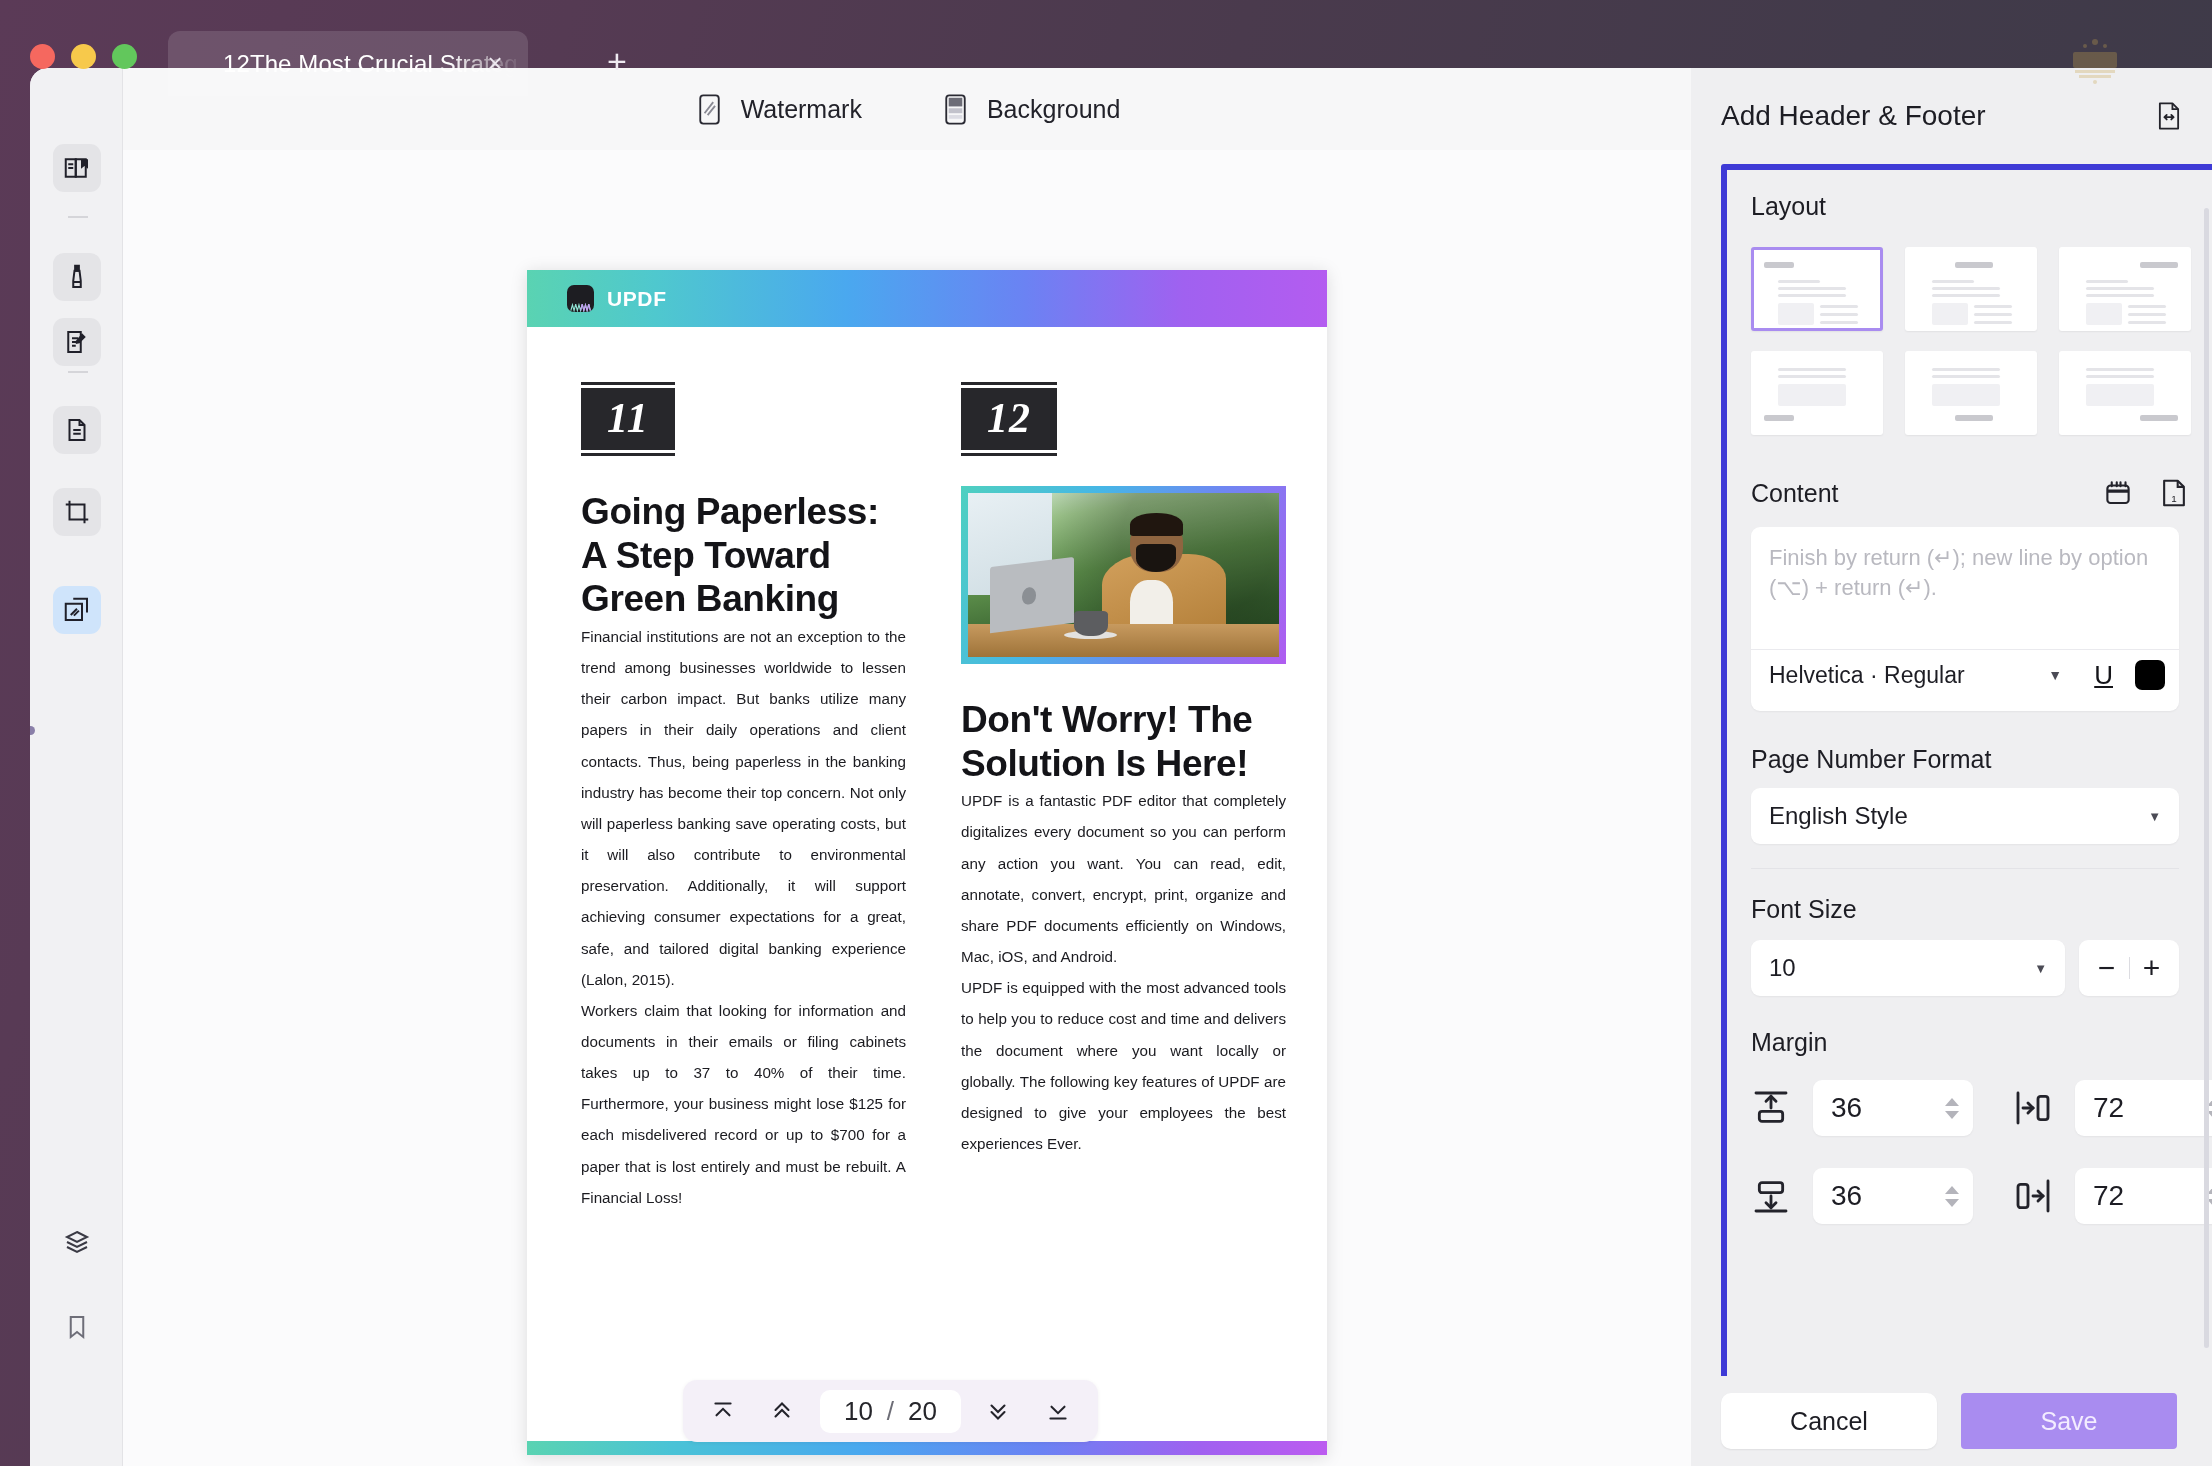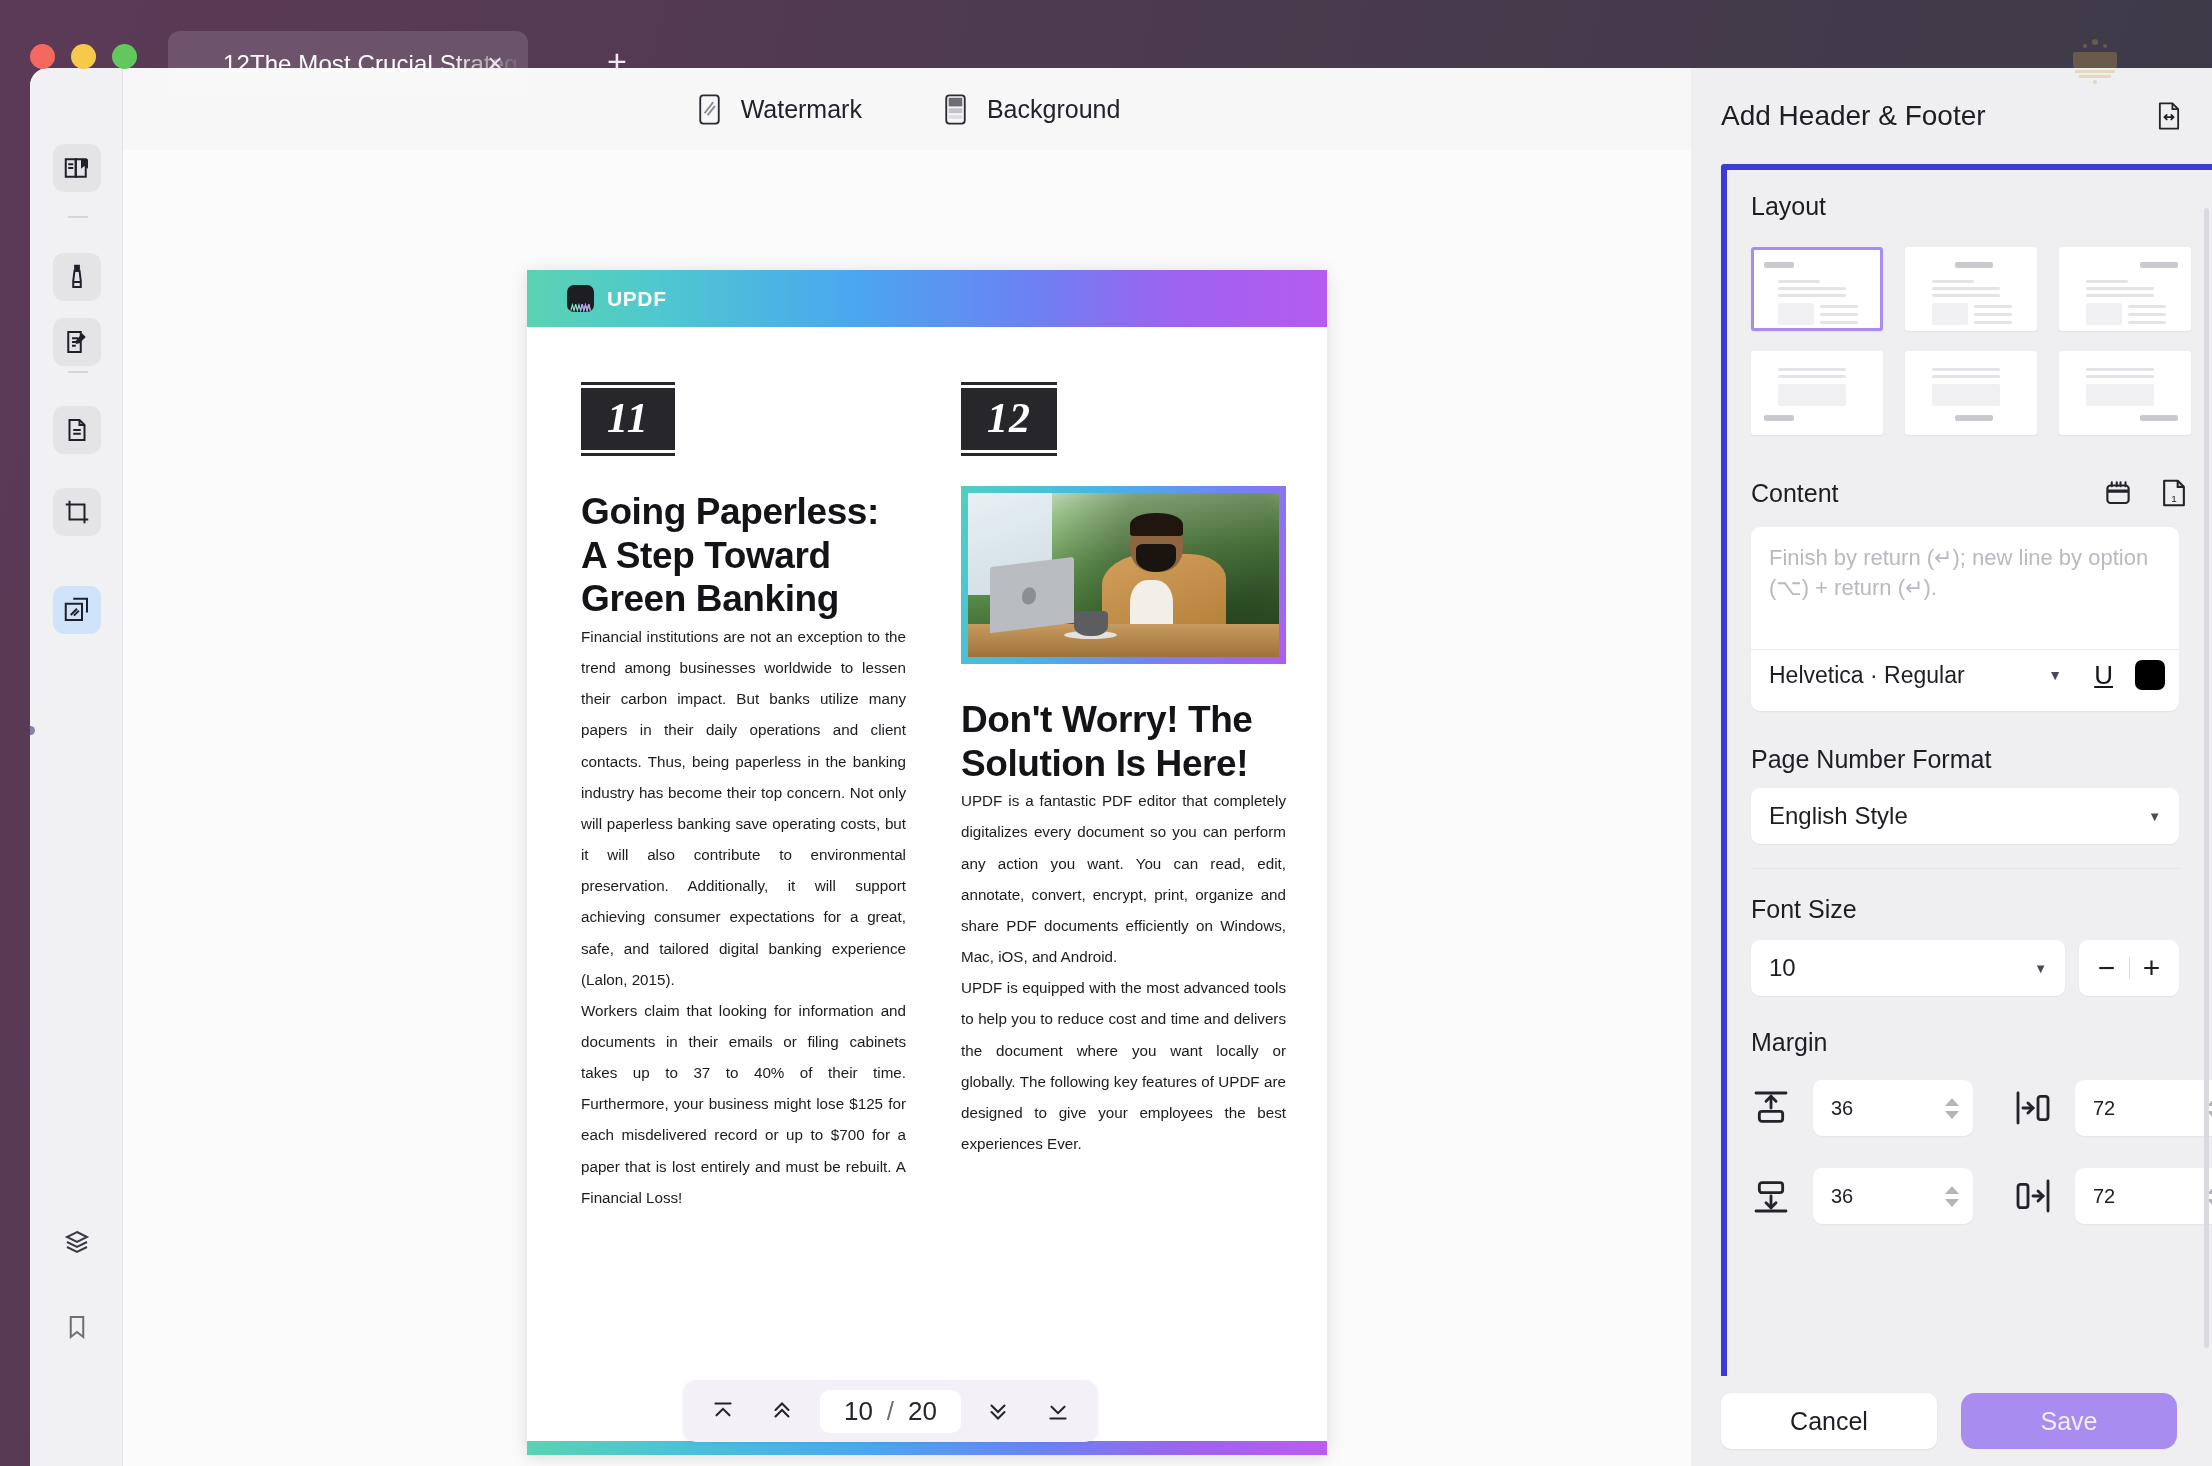--- a/index.html
+++ b/index.html
@@ -357,21 +357,21 @@
     padding:22px 0 0 24px;
     display:grid; grid-template-columns: 52px 190px 52px 190px;
     grid-template-rows: 58px 58px;
     gap:30px 10px;
     align-items:center;
   }
   .mg-ico { width:40px; height:42px; }
   .num-field {
     width:160px; height:56px; background:#fff; border-radius:9px;
     display:flex; align-items:center; justify-content:space-between;
-    padding:0 14px 0 18px; font-size:20px; color:#1d1d24;
+    padding:0 14px 0 18px; font-size:28px; color:#1d1d24;
     box-shadow:0 1px 2px rgba(0,0,0,.05);
   }
   .spin { display:flex; flex-direction:column; gap:5px; cursor:pointer; }
   .spin i {
     width:0;height:0;border-left:7px solid transparent;border-right:7px solid transparent;
   }
   .spin i.up   { border-bottom:8px solid #b4b4bb; }
   .spin i.down { border-top:8px solid #b4b4bb; }
 
   #panel-footer {
@@ -379,21 +379,21 @@
     display:flex; align-items:center; gap:24px; padding:0 30px;
     background:#efeff1;
   }
   #cancel-btn {
     width:216px; height:56px; border-radius:10px; background:#fff;
     display:flex; align-items:center; justify-content:center;
     font-size:25px; color:#1d1d24; cursor:pointer;
     box-shadow:0 1px 2px rgba(0,0,0,.07);
   }
   #save-btn {
-    width:216px; height:56px; border-radius:14px;
+    width:216px; height:56px; border-radius:4px;
     background:#a98cf0;
     display:flex; align-items:center; justify-content:center;
     font-size:25px; color:#f3ecff; cursor:pointer;
   }
   #panel-scrollbar {
     position:absolute; right:3px; top:140px; width:5px; height:1140px;
     border-radius:3px; background:#d9d9e0;
   }
 </style>
 </head>

